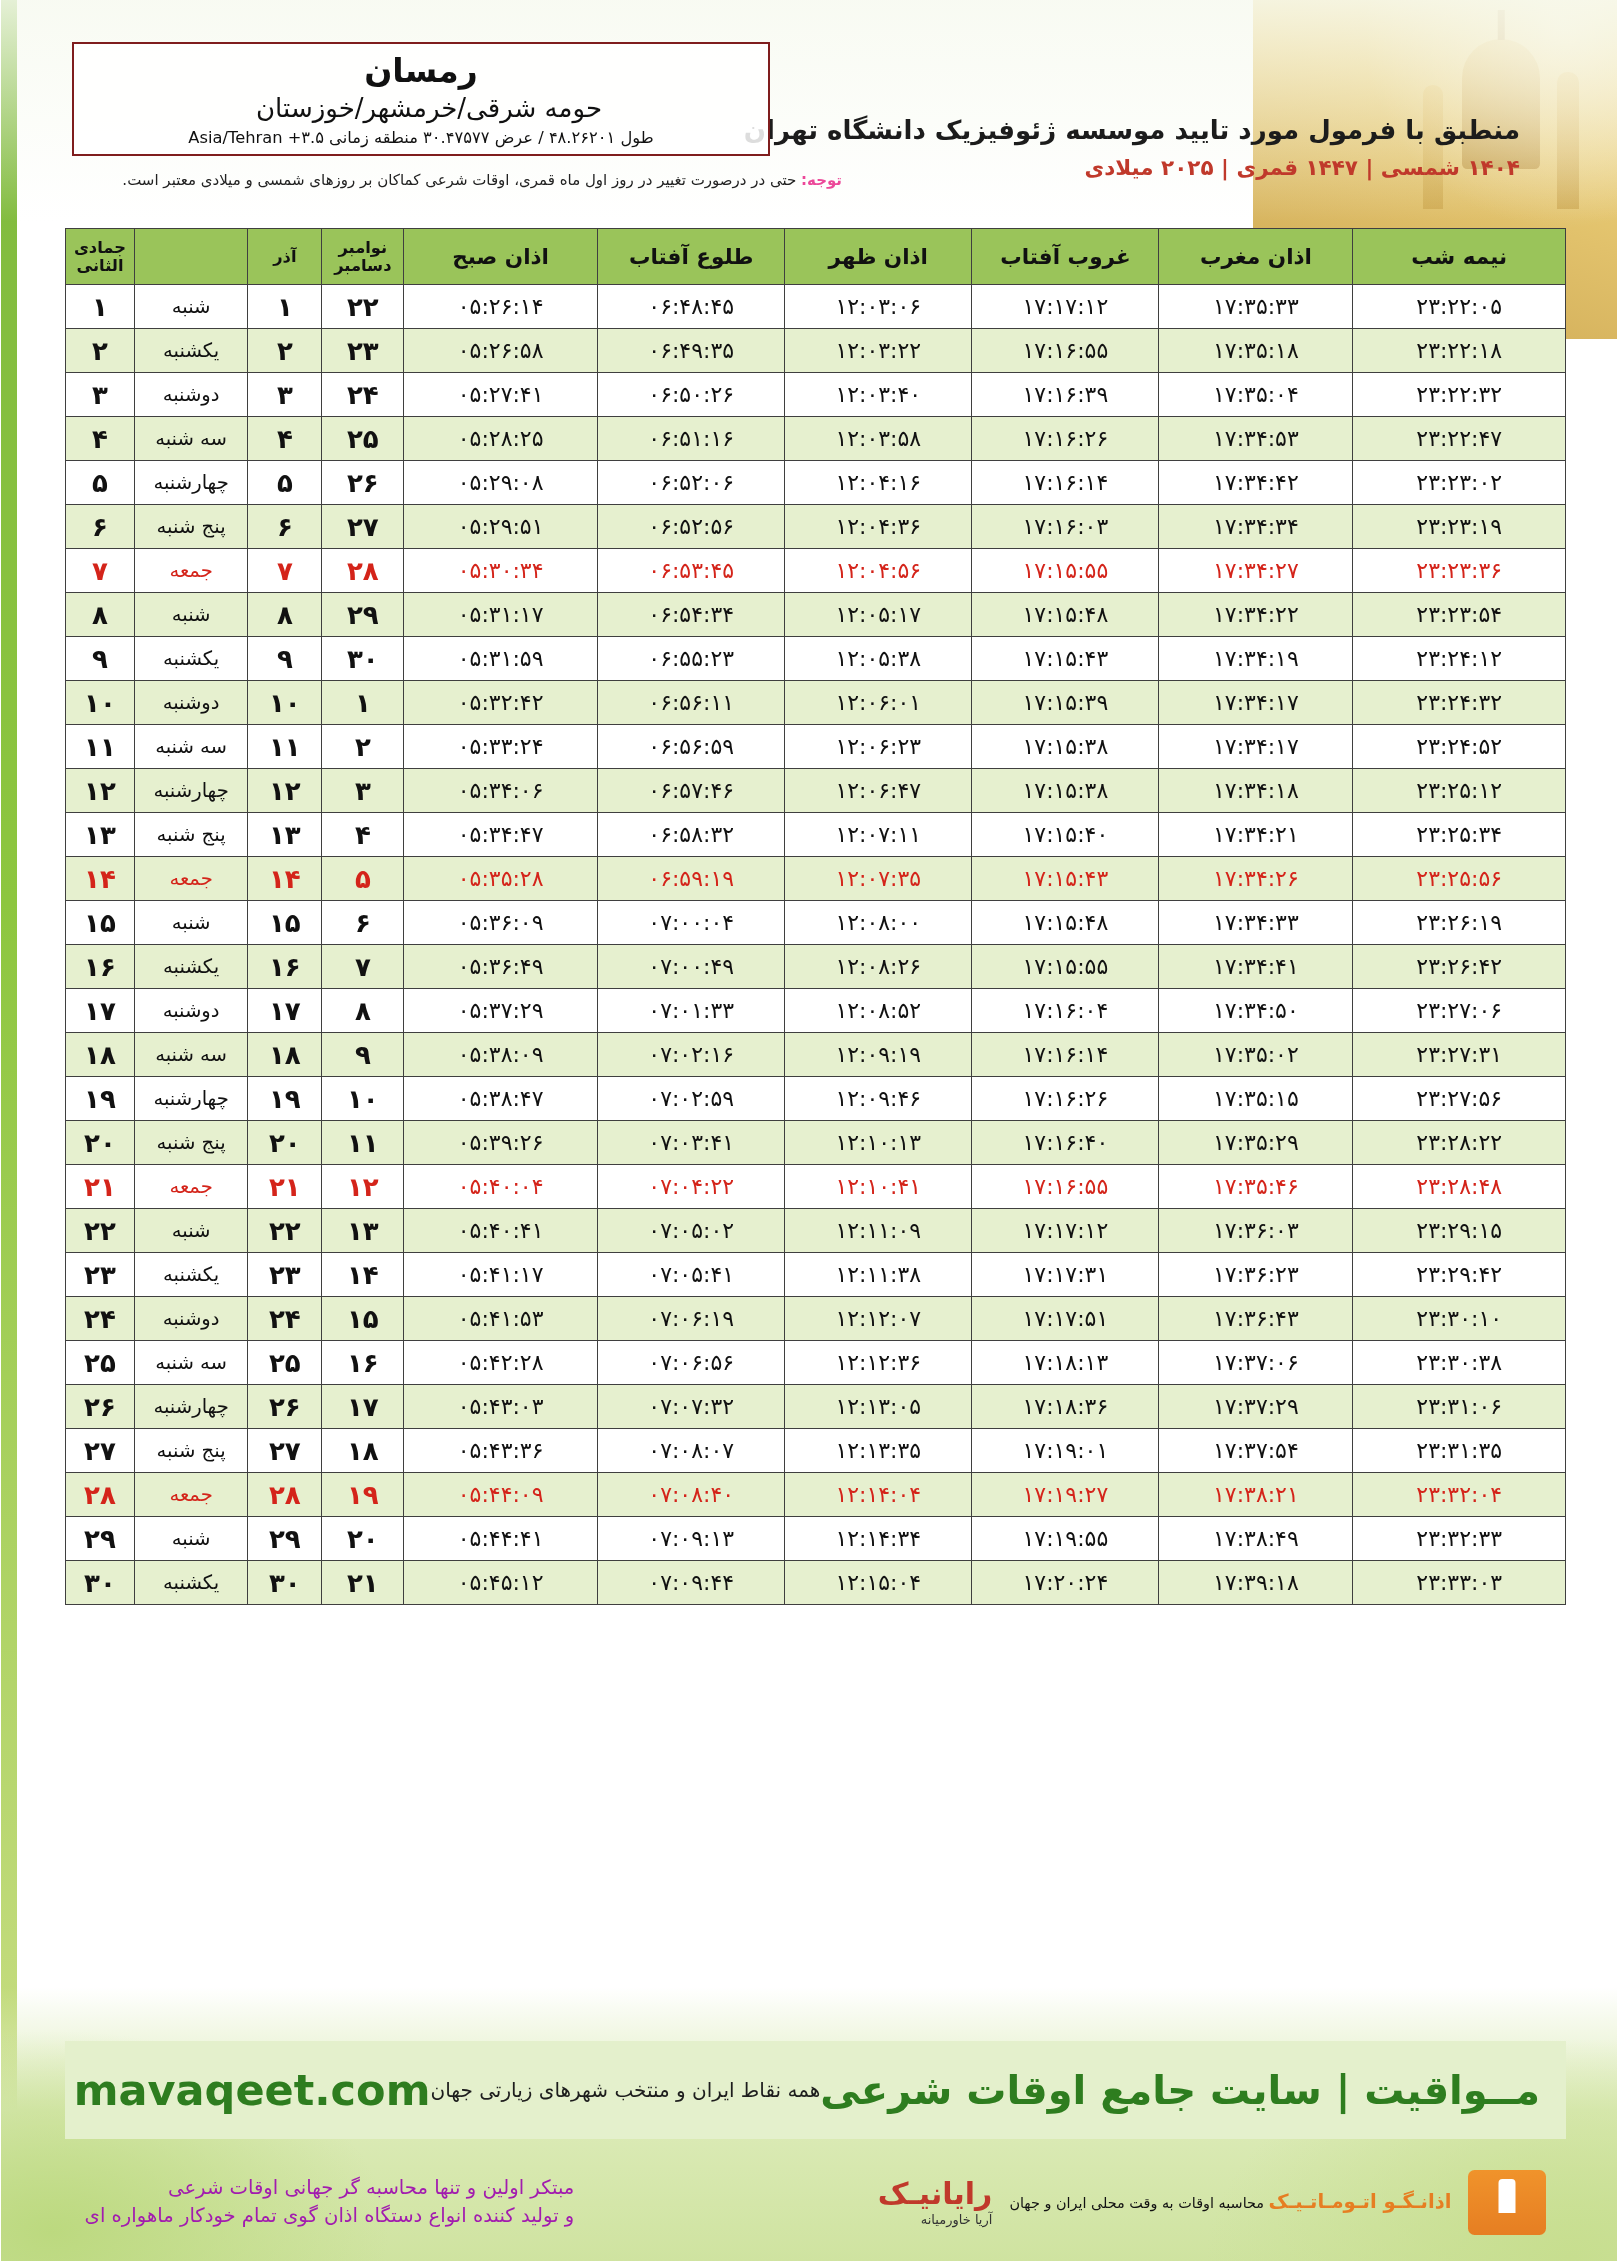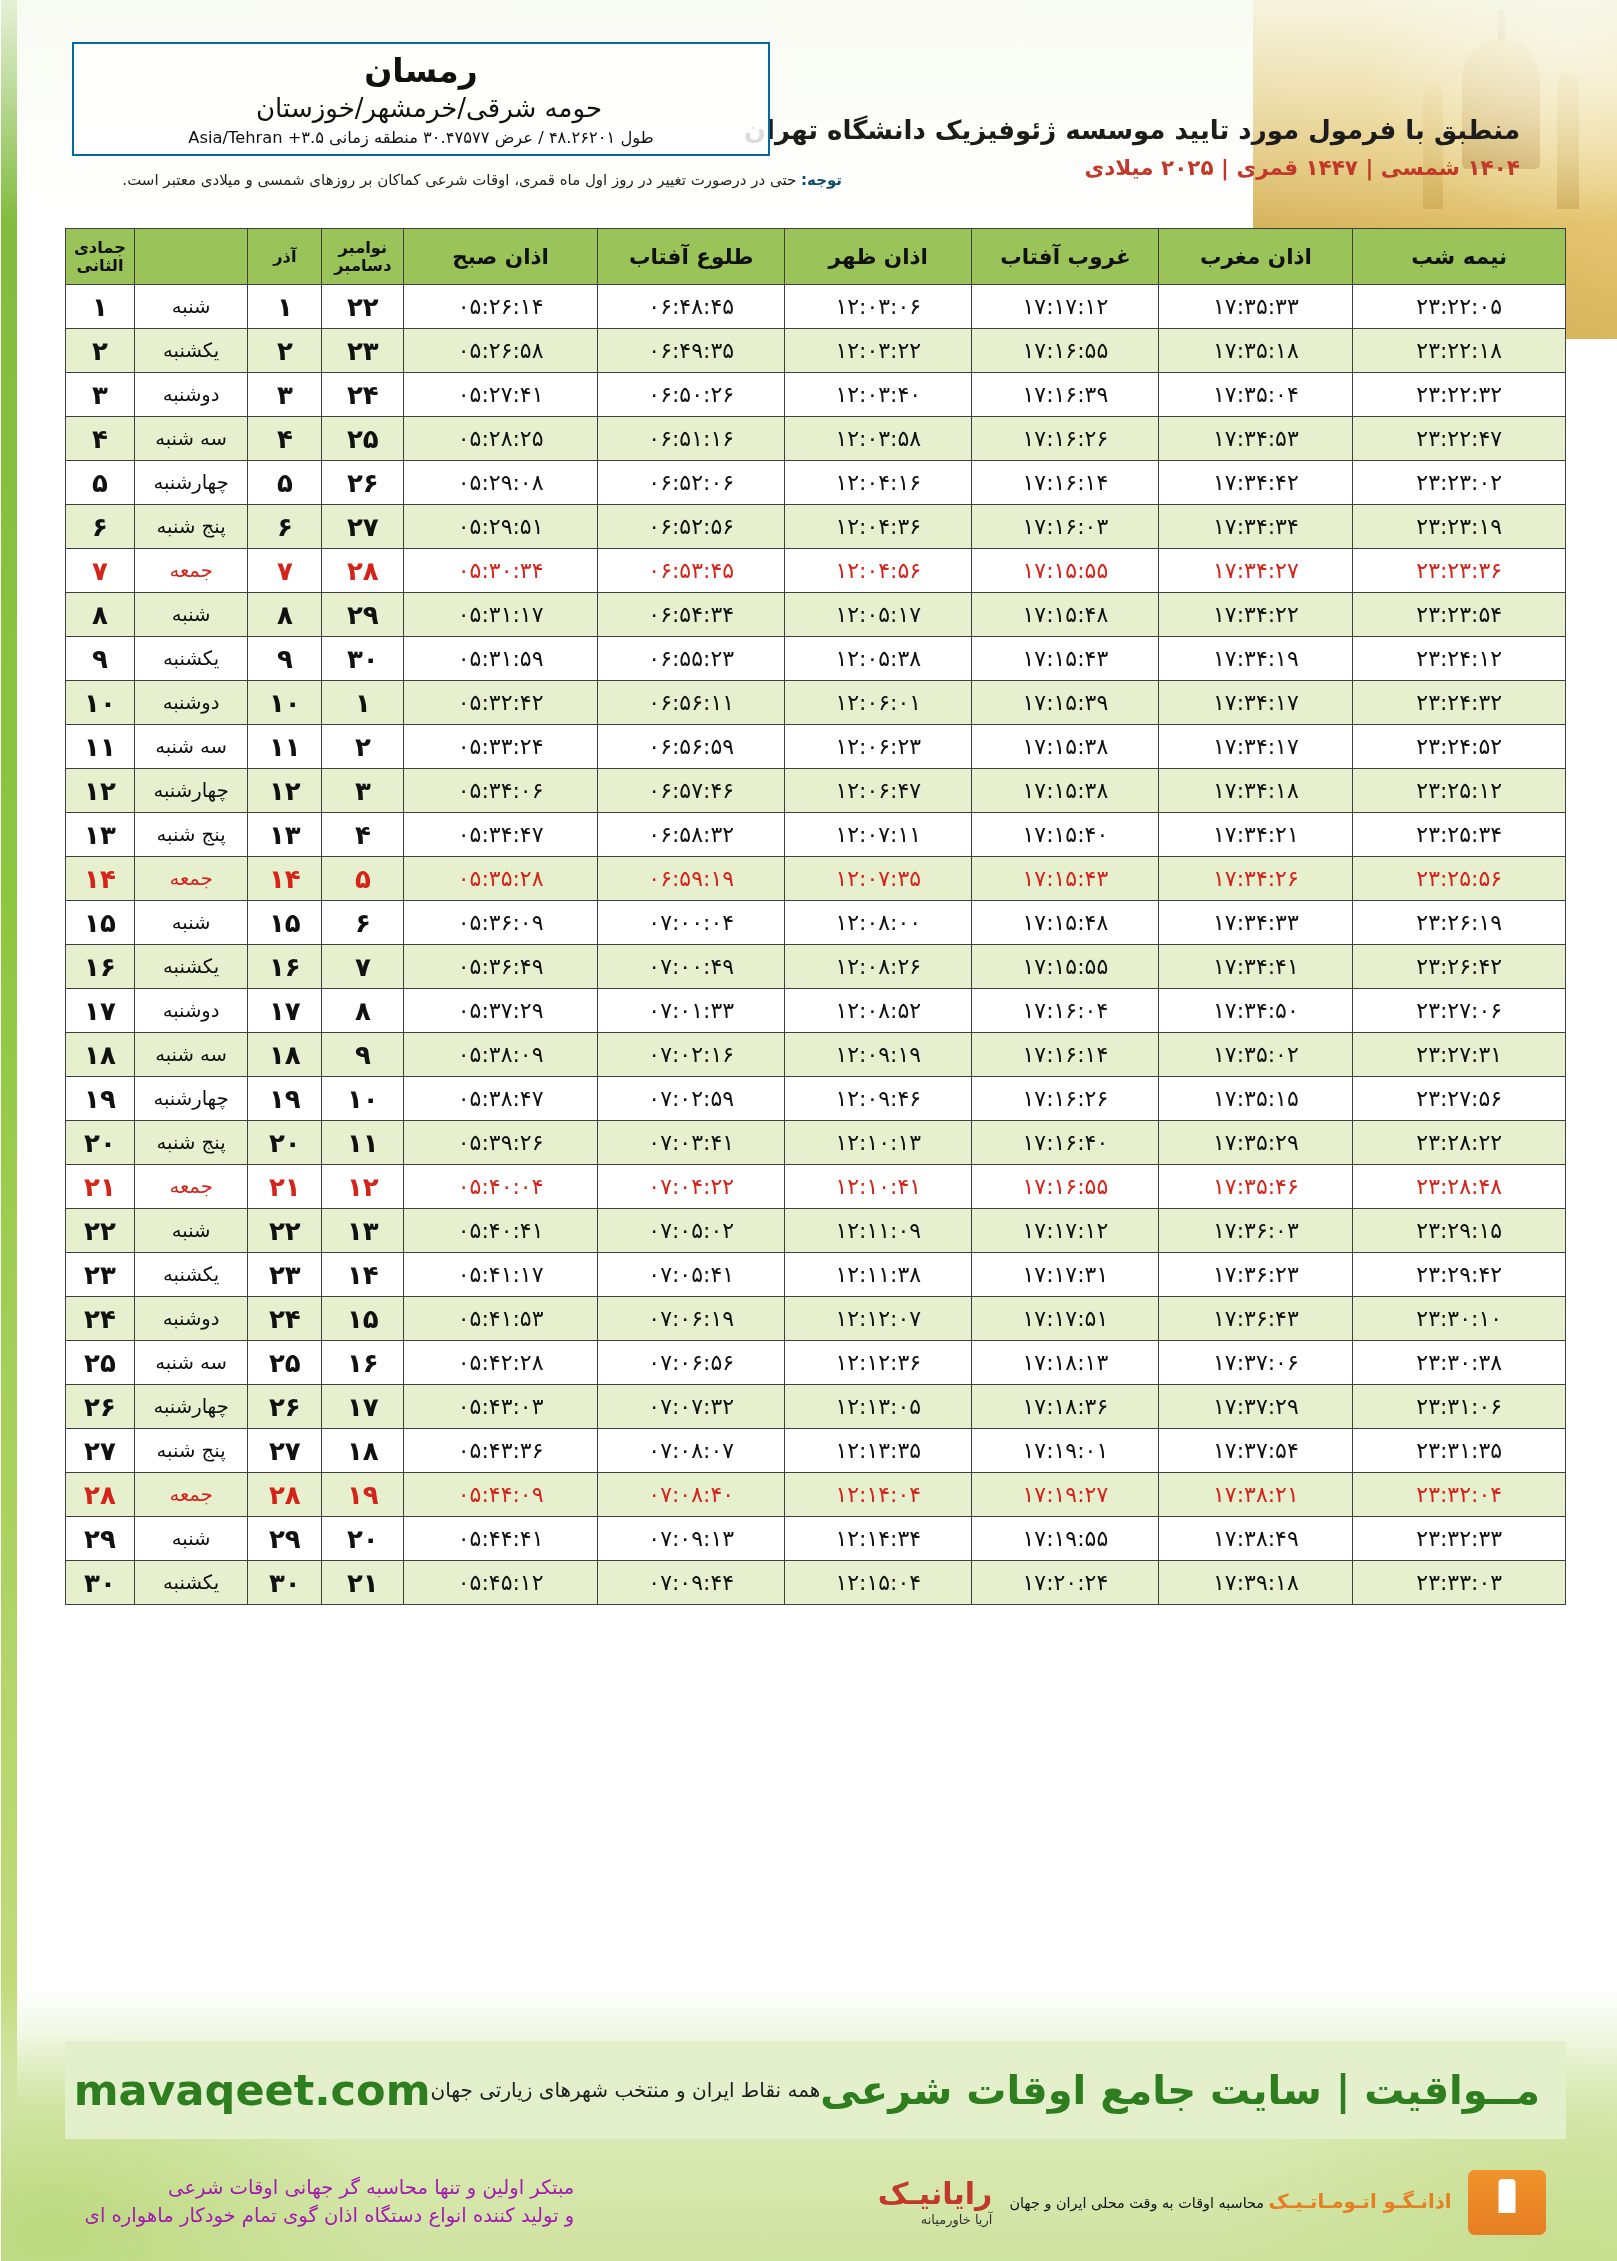--- a/index.html
+++ b/index.html
@@ -81,38 +81,38 @@
     direction: rtl; white-space: nowrap;
   }
   .title-dates {
     position: absolute; right: 98px; top: 116px;
     font-size: 21.5px; color: #c0392b; font-weight: bold;
     direction: rtl; white-space: nowrap;
   }
 
   .citybox {
     position: absolute; left: 72px; top: 42px; width: 698px; height: 114px;
-    border: 2px solid #0369a1; background: rgba(255,255,255,0.85);
+    border: 2px solid #7f1d1d; background: rgba(255,255,255,0.85);
     text-align: center; direction: rtl;
   }
   .city-name {
     font-size: 33px; font-weight: bold; color: #111; margin-top: 9px; line-height: 1.1;
   }
   .city-region {
     font-size: 26px; color: #111; margin-top: 5.2px; line-height: 1.1; margin-left: 16px;
   }
   .city-coords {
     font-size: 16.3px; color: #111; margin-top: 5px; direction: rtl;
   }
 
   .note {
     position: absolute; left: 72px; top: 171px; width: 770px;
     font-size: 15px; direction: rtl; text-align: right; color: #222;
   }
-  .note b { color: #0c4a6e; }
+  .note b { color: #ec4899; }
 
   
   .table-wrap {
     position: absolute; left: 65px; top: 228px; width: 1501px;
   }
   table.sched {
     border-collapse: collapse; width: 1501px; direction: rtl;
     font-family: "DejaVu Sans", "Liberation Sans", sans-serif;
   }
   table.sched th, table.sched td {

